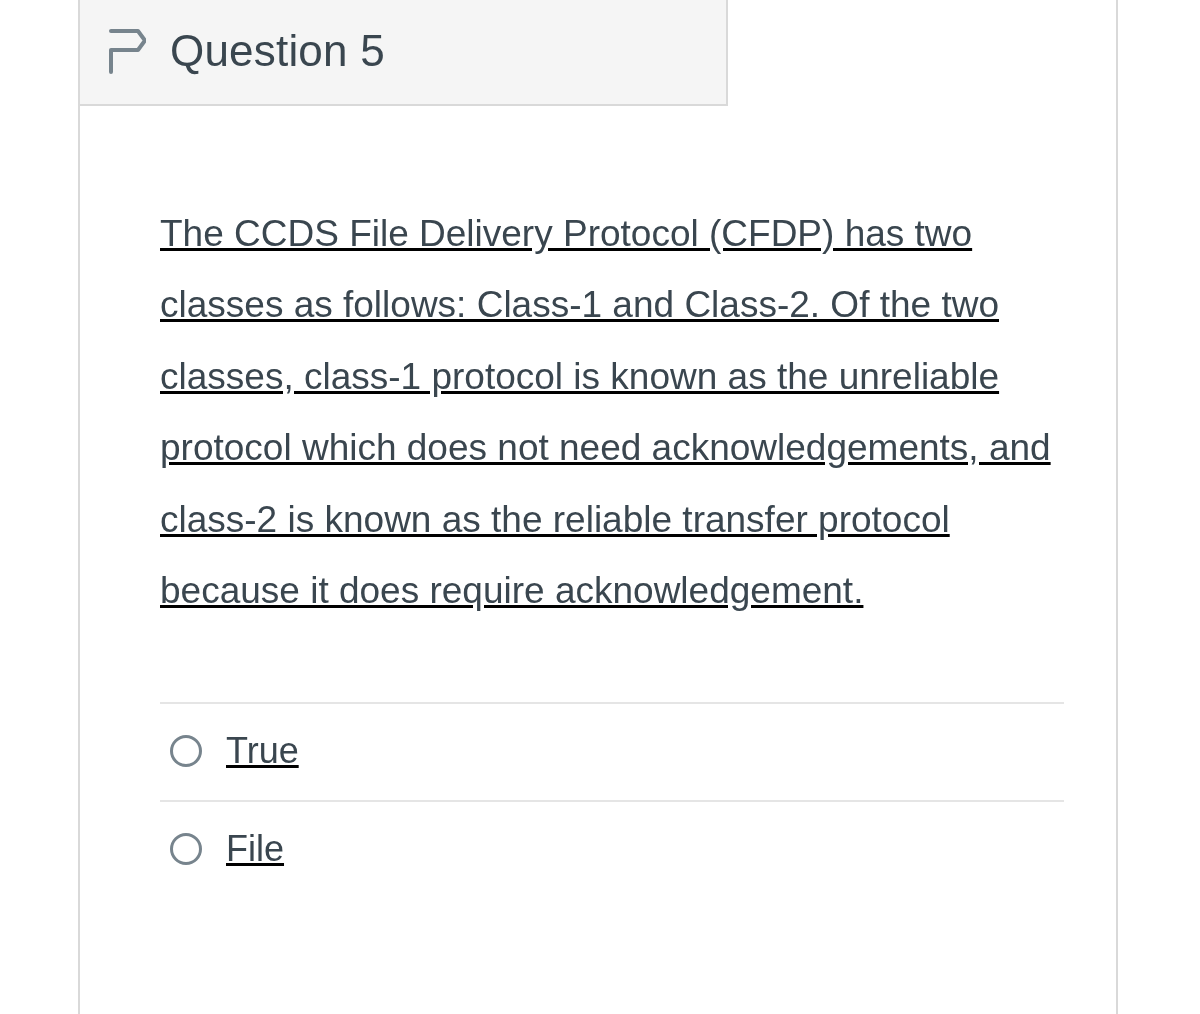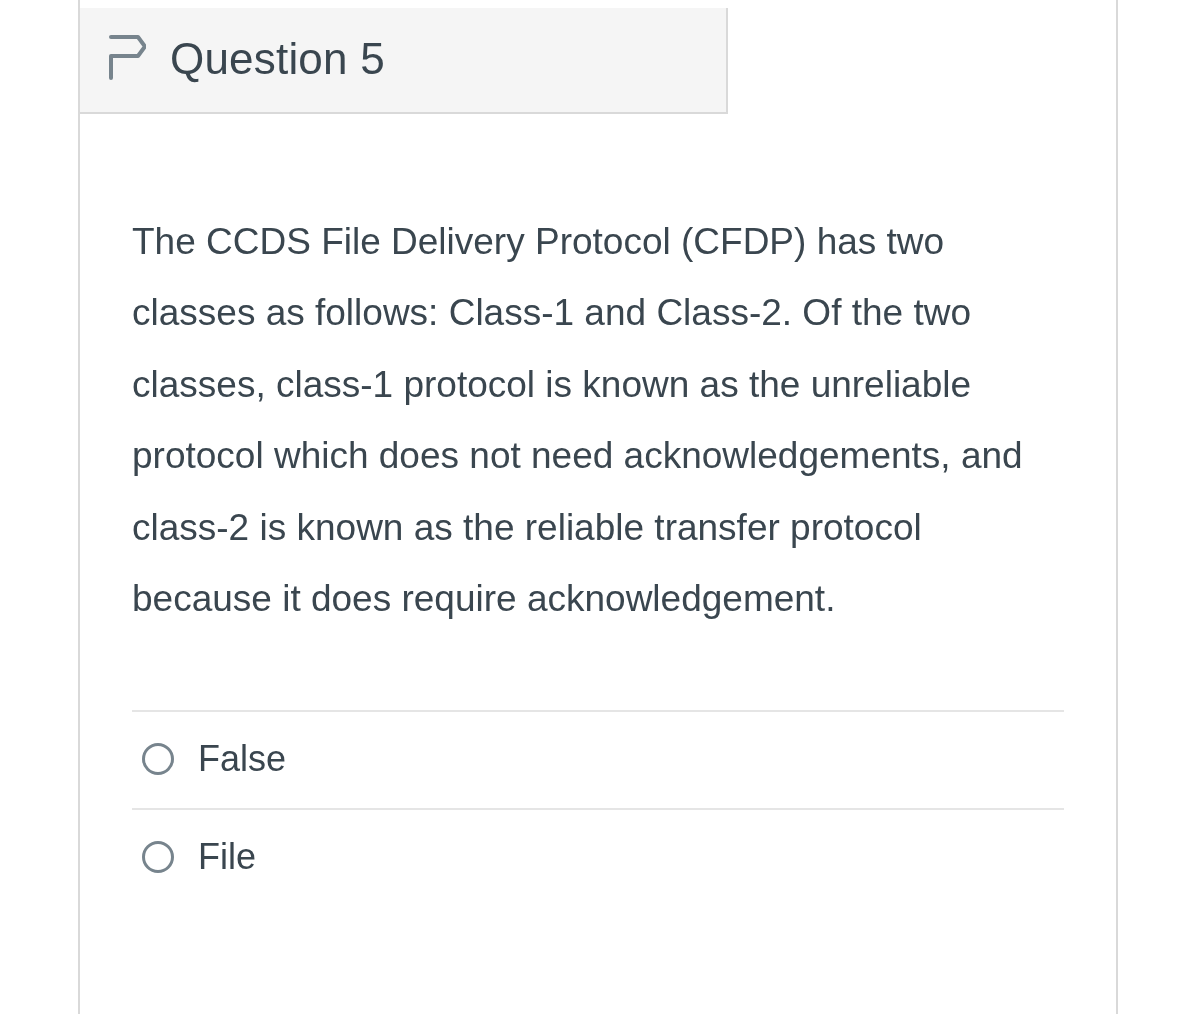--- a/index.html
+++ b/index.html
@@ -24,37 +24,37 @@
       height: 1014px;
       background: #ffffff;
     }
     .question-header {
       background: #f5f5f5;
       border-bottom: 2px solid #d9d9d9;
       border-right: 2px solid #d9d9d9;
       width: 648px;
       padding: 26px 0 28px 28px;
       display: flex;
-      align-items: flex-start;
+      align-items: center;
       gap: 24px;
-      margin-top: 8px;
     }
     .flag-icon {
       width: 38px;
       height: 46px;
       flex: 0 0 auto;
     }
     .question-title {
       font-size: 44px;
       font-weight: 300;
       color: #3a464f;
       letter-spacing: 0.2px;
     }
     .question-body {
-      padding: 92px 52px 20px 52px;
+      padding: 92px 52px 20px 80px;
+      text-decoration: underline;
     }
     .question-text {
       font-size: 37px;
       font-weight: 300;
       line-height: 1.93;
       color: #3a464f;
       margin-bottom: 76px;
     }
     .answers {
       border-top: 2px solid #e5e5e5;
@@ -96,21 +96,21 @@
     </span>
     <span class="question-title">Question 5</span>
   </div>
 
   <div class="question-body">
     <p class="question-text">The CCDS File Delivery Protocol (CFDP) has two classes as follows: Class-1 and Class-2. Of the two classes, class-1 protocol is known as the unreliable protocol which does not need acknowledgements, and class-2 is known as the reliable transfer protocol because it does require acknowledgement.</p>
 
     <div class="answers">
       <div class="answer-option">
         <span class="radio-circle"></span>
-        <span class="answer-label">False</span>
+        <span class="answer-label">True</span>
       </div>
       <div class="answer-option">
         <span class="radio-circle"></span>
         <span class="answer-label">File</span>
       </div>
     </div>
   </div>
 
 </div>
 

